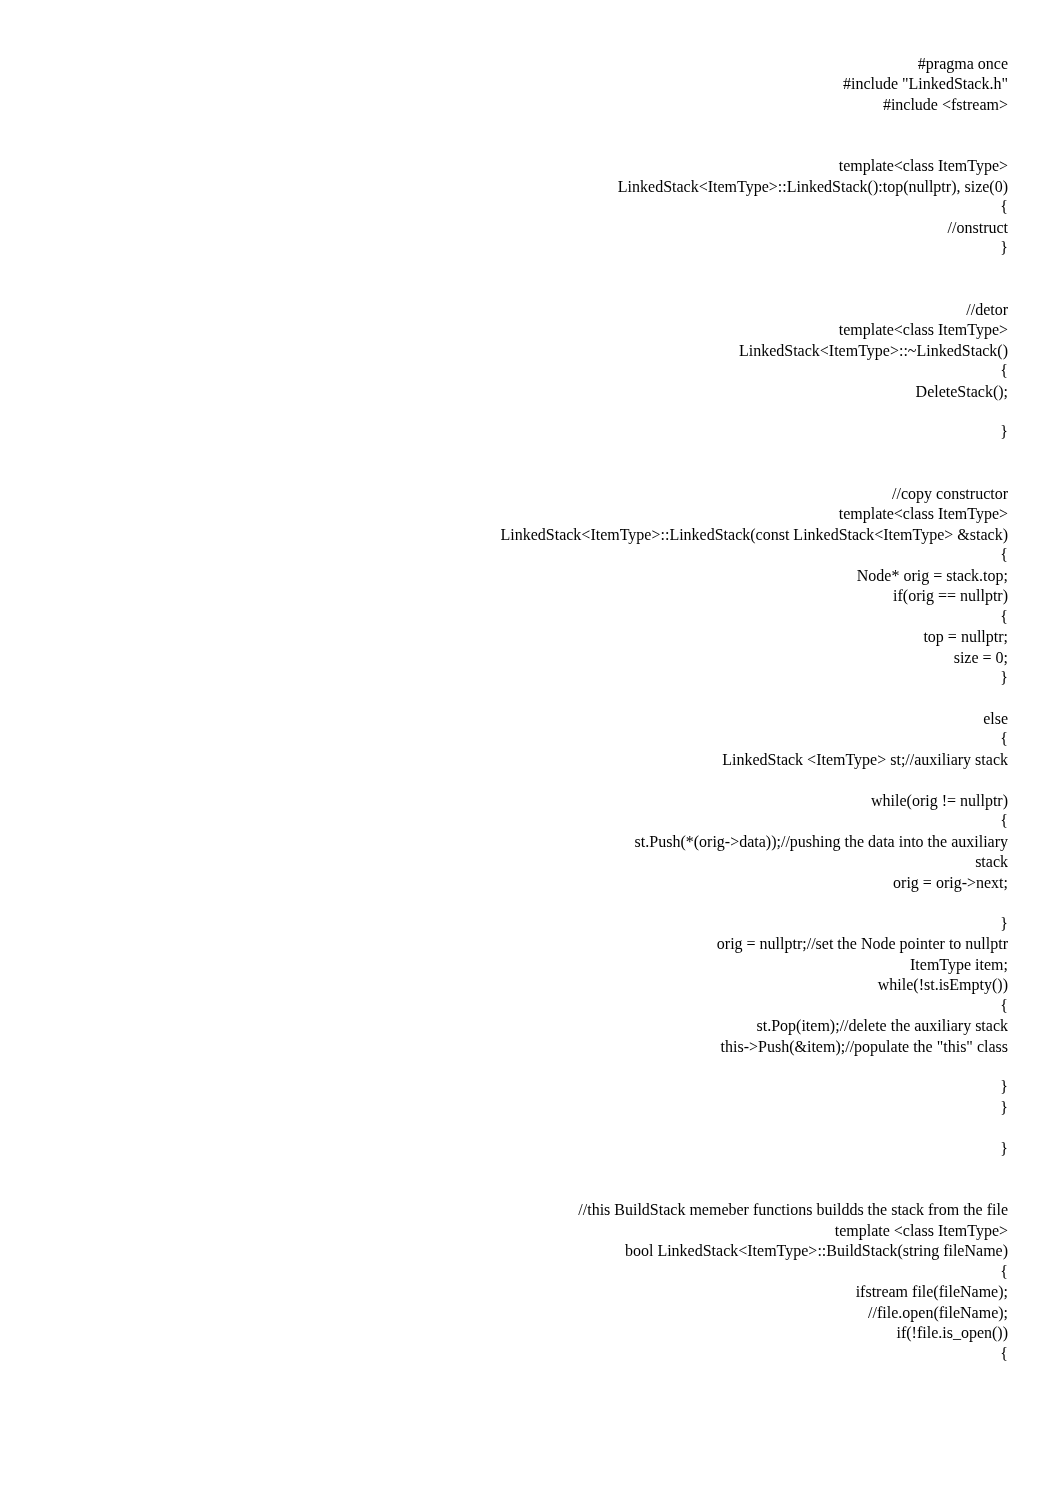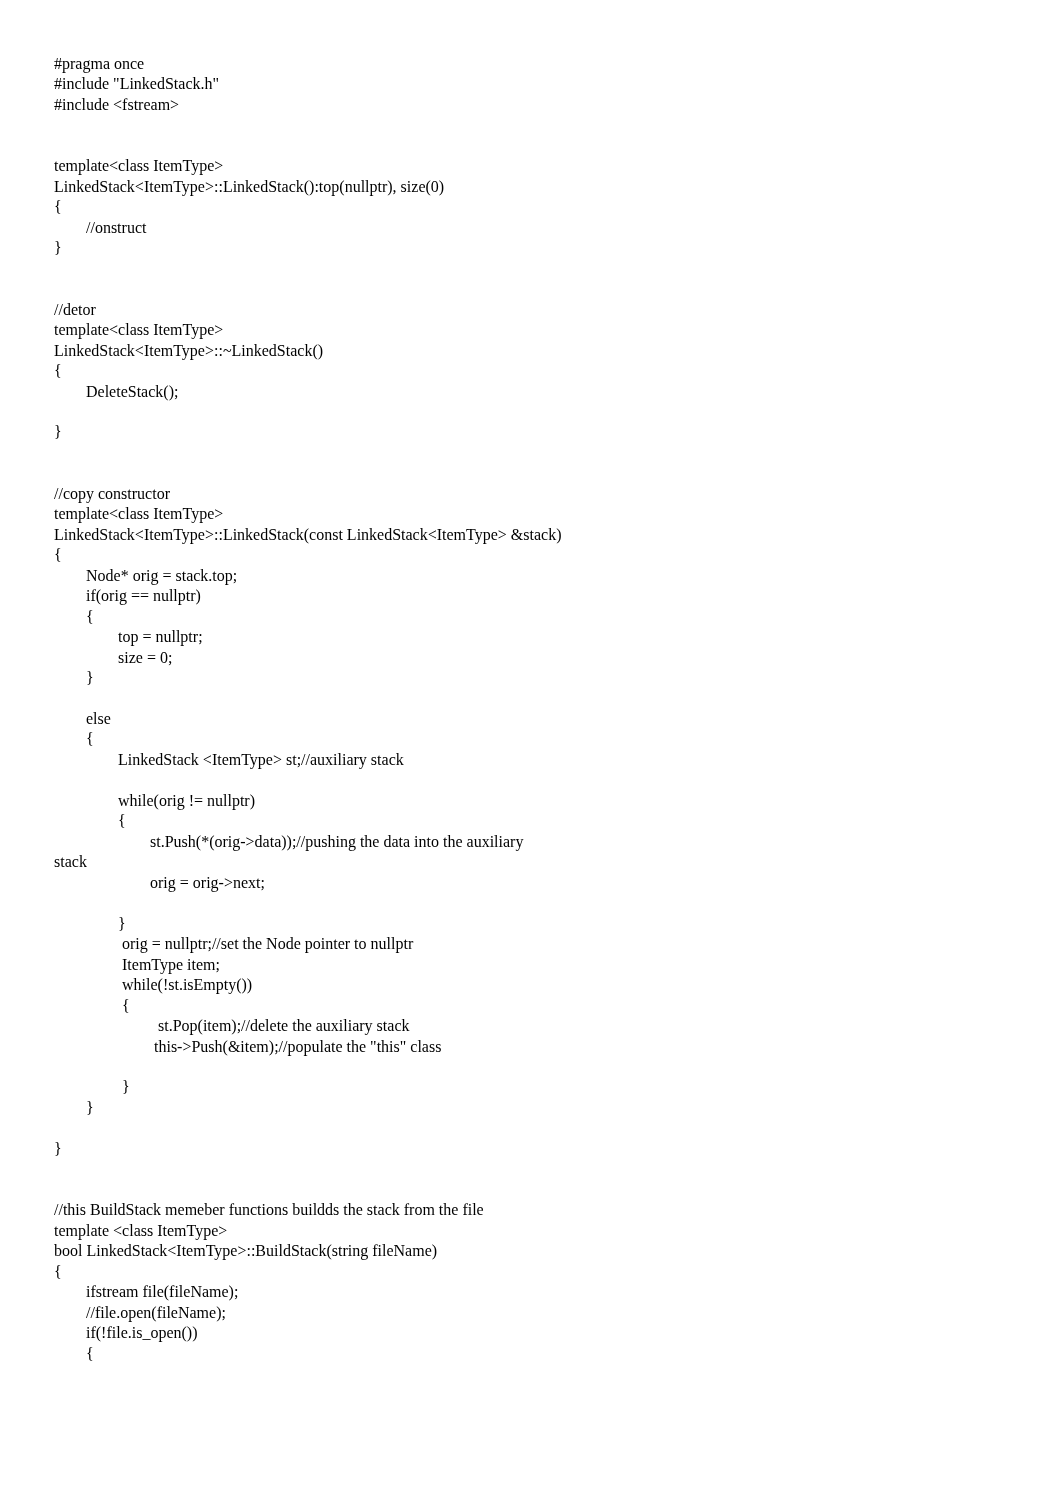--- a/index.html
+++ b/index.html
@@ -14,20 +14,21 @@
     padding: 54px 54px 54px 54px;
   }
   pre.code {
     margin: 0;
     font-family: "Times New Roman", Times, serif;
     font-size: 16px;
     line-height: 1.28;
     white-space: pre;
     color: #000000;
     tab-size: 8;
+    text-align: right;
   }
 </style>
 </head>
 <body>
 
 <pre class="code">#pragma once
 #include "LinkedStack.h"
 #include &lt;fstream&gt;
 
 

